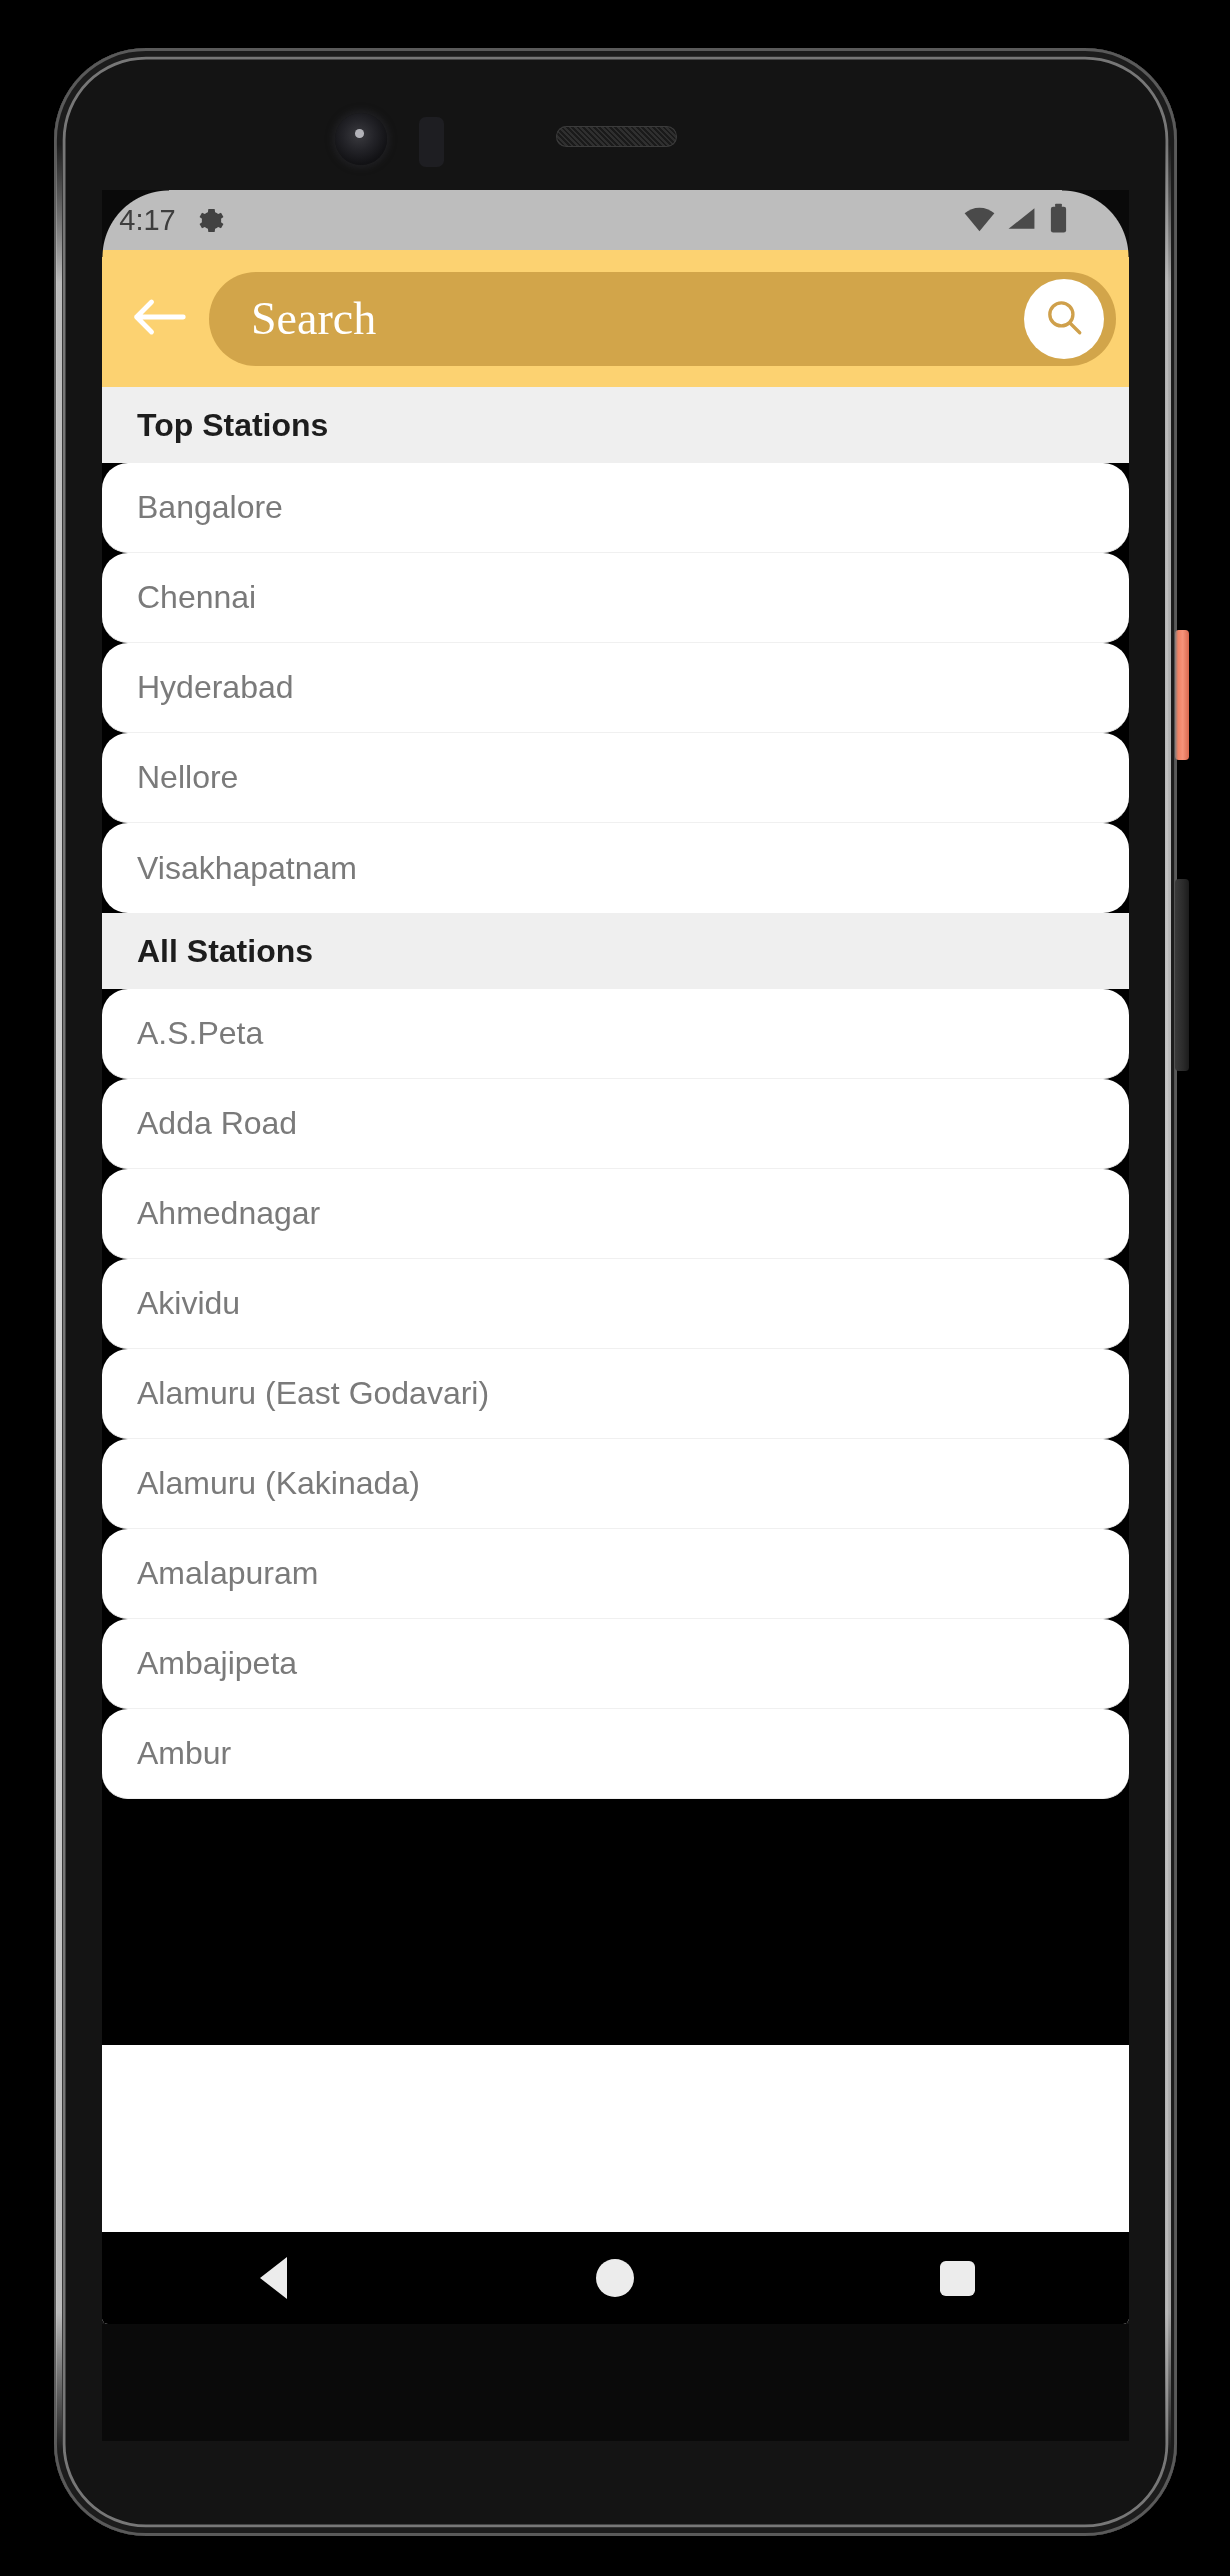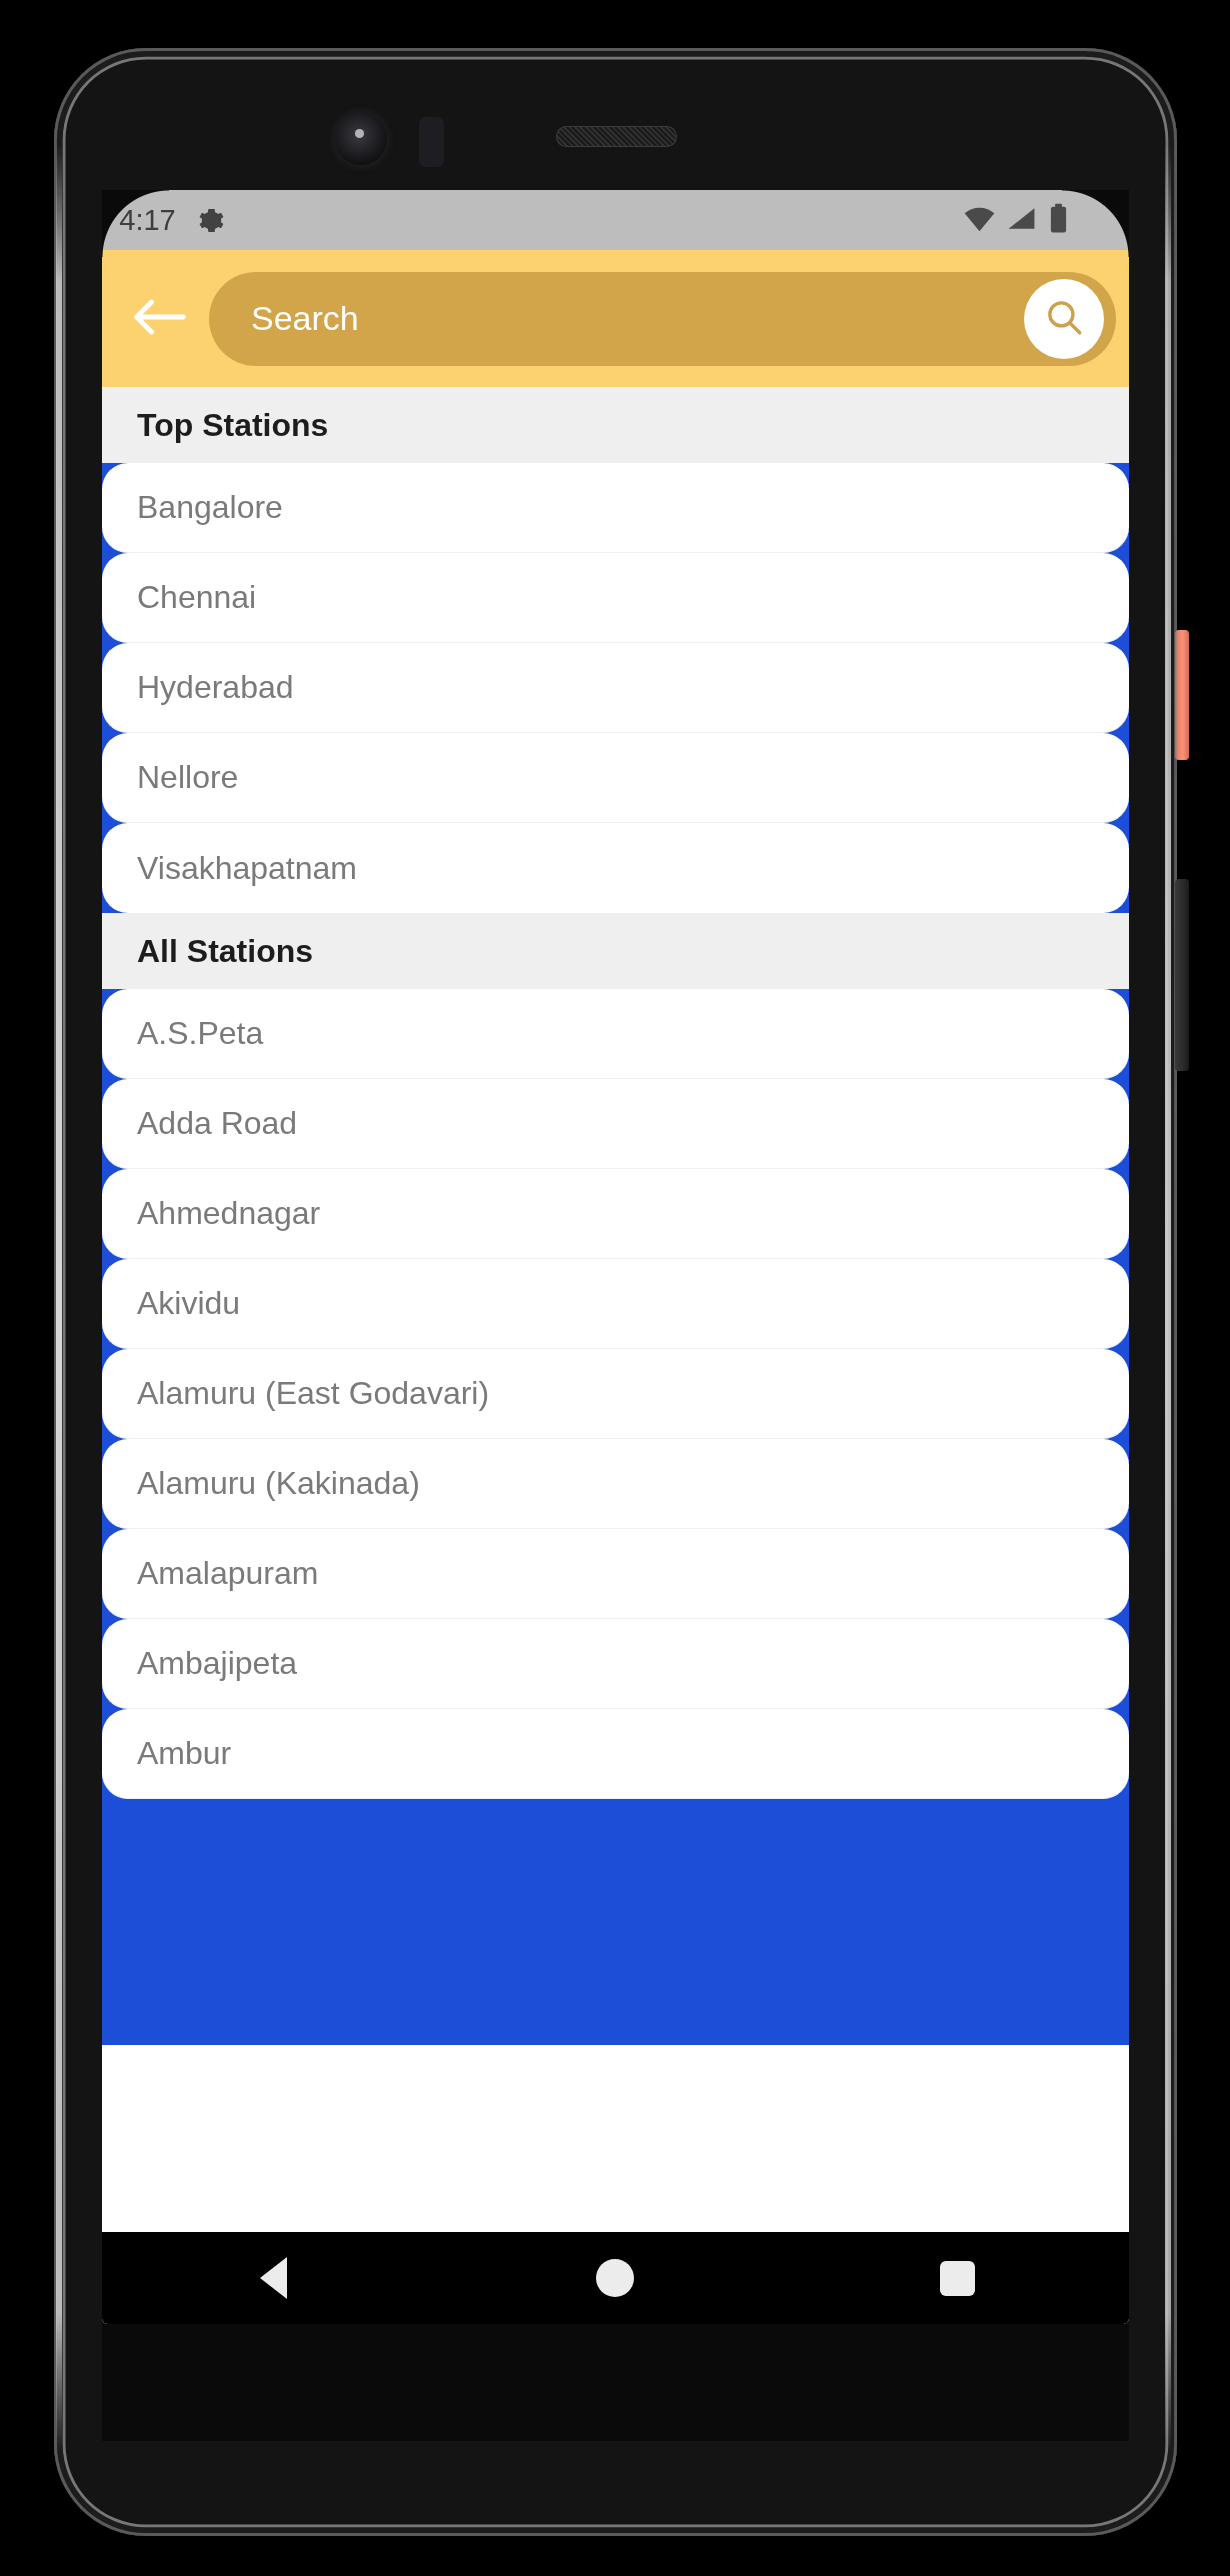--- a/index.html
+++ b/index.html
@@ -205,22 +205,22 @@
     display: flex;
     align-items: center;
     padding-left: 42px;
     padding-right: 9.6px;
   }
   #search-input {
     flex: 1 1 auto;
     border: 0;
     outline: 0;
     background: transparent;
-    font-family: Liberation Sans, sans-serif;
-    font-size: 34px;
+    font-family: Liberation Serif, serif;
+    font-size: 46px;
     color: #ffffff;
     height: 58px;
   }
   #search-input::placeholder { color: #ffffff; opacity: 1; }
   #search-submit-button {
     flex: 0 0 auto;
     width: 80px;
     height: 80px;
     border-radius: 50%;
     background: #ffffff;
@@ -229,21 +229,21 @@
     justify-content: center;
     cursor: pointer;
     margin-right: 1.9px;
   }
 
   
   #station-scroll {
     position: relative;
     height: 1658px;
     overflow: hidden;
-    background: #1d4ed8;
+    background: #000000;
   }
   .section-header {
     height: 76px;
     background: #efefef;
     display: flex;
     align-items: center;
     padding-left: 35px;
     font-size: 32px;
     font-weight: bold;
     color: #1d1d1d;

